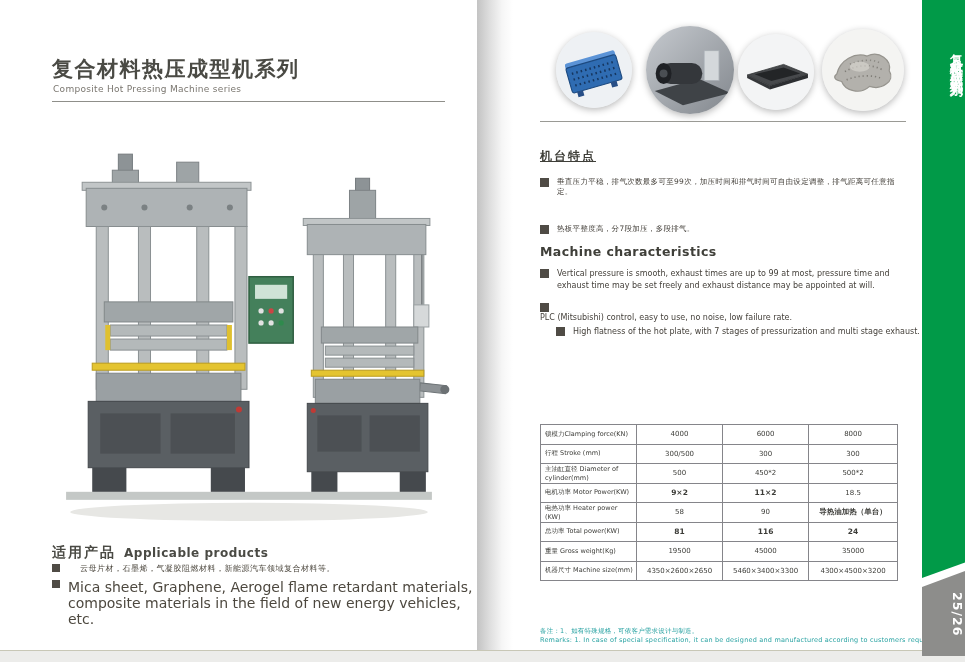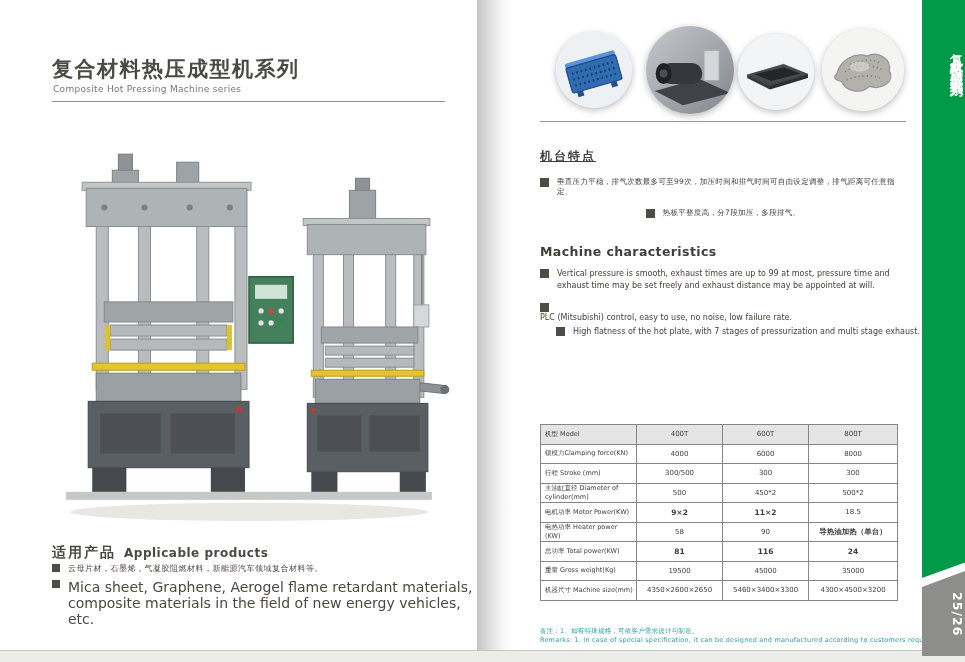--- a/index.html
+++ b/index.html
@@ -141,21 +141,21 @@
         <circle cx="264" cy="283" r="2.5" fill="#c03a35"></circle>
         <rect x="262" y="344" width="26" height="20" fill="#45494d"></rect>
         <rect x="350" y="344" width="26" height="20" fill="#45494d"></rect>
       </g>
     </svg>
   </div>
 
   <div class="app-heading">
     <span class="zh">适用产品</span><span class="en">Applicable products</span>
   </div>
-  <div class="bullet-row" style="left:52px; top:563px; width:420px;">
+  <div class="bullet-row" style="left:52px; top:563px; width:420px;gap:12px;">
     <span class="bullet-sq"></span>
     <span class="b-zh">云母片材，石墨烯，气凝胶阻燃材料，新能源汽车领域复合材料等。</span>
   </div>
   <div class="bullet-row" style="left:52px; top:579px; width:430px;">
     <span class="bullet-sq"></span>
     <span class="b-en">Mica sheet, Graphene, Aerogel flame retardant materials, composite materials in the field of new energy vehicles, etc.</span>
   </div>
 
   <div id="fold"></div>
 
@@ -209,21 +209,21 @@
     </svg>
   </div>
 
   <div class="rule" id="rp-rule"></div>
 
   <div class="sec-heading-zh" style="position:absolute; left:540px; top:148px;">机台特点</div>
   <div class="rp-item" style="top:177px;">
     <span class="bullet-sq"></span>
     <span class="f-zh">垂直压力平稳，排气次数最多可至99次，加压时间和排气时间可自由设定调整，排气距离可任意指定。</span>
   </div>
-  <div class="rp-item" style="top:208px;justify-content:center;">
+  <div class="rp-item" style="top:224px;">
     <span class="bullet-sq"></span>
     <span class="f-zh">热板平整度高，分7段加压，多段排气。</span>
   </div>
 
   <div class="sec-heading-en" style="position:absolute; left:540px; top:244px;text-align:center;">Machine characteristics</div>
   <div class="rp-item" style="top:268px;">
     <span class="bullet-sq"></span>
     <span class="c-en">Vertical pressure is smooth, exhaust times are up to 99 at most, pressure time and exhaust time may be set freely and exhaust distance may be appointed at will.</span>
   </div>
   <div class="rp-item" style="top:302px;flex-direction:column;">
@@ -231,26 +231,20 @@
     <span class="c-en">PLC (Mitsubishi) control, easy to use, no noise, low failure rate.</span>
   </div>
   <div class="rp-item" style="top:326px;margin-left:16px;">
     <span class="bullet-sq"></span>
     <span class="c-en">High flatness of the hot plate, with 7 stages of pressurization and multi stage exhaust.</span>
   </div>
 
 
   <table id="specs-table">
       <tbody>
-        <tr class="hdr">
-          <td class="lbl">机型 Model</td>
-          <td>400T</td>
-          <td>600T</td>
-          <td>800T</td>
-        </tr>
         <tr>
           <td class="lbl">锁模力Clamping force(KN)</td>
           <td>4000</td>
           <td>6000</td>
           <td>8000</td>
         </tr>
         <tr>
           <td class="lbl">行程 Stroke (mm)</td>
           <td>300/500</td>
           <td>300</td>

